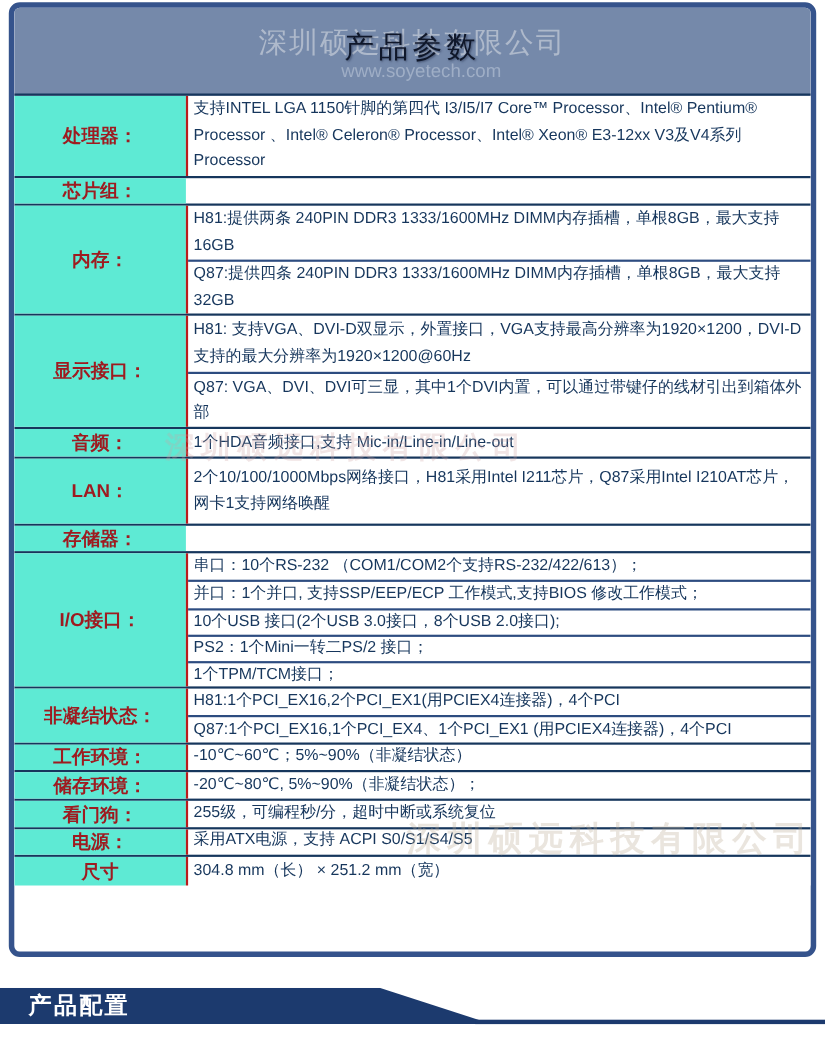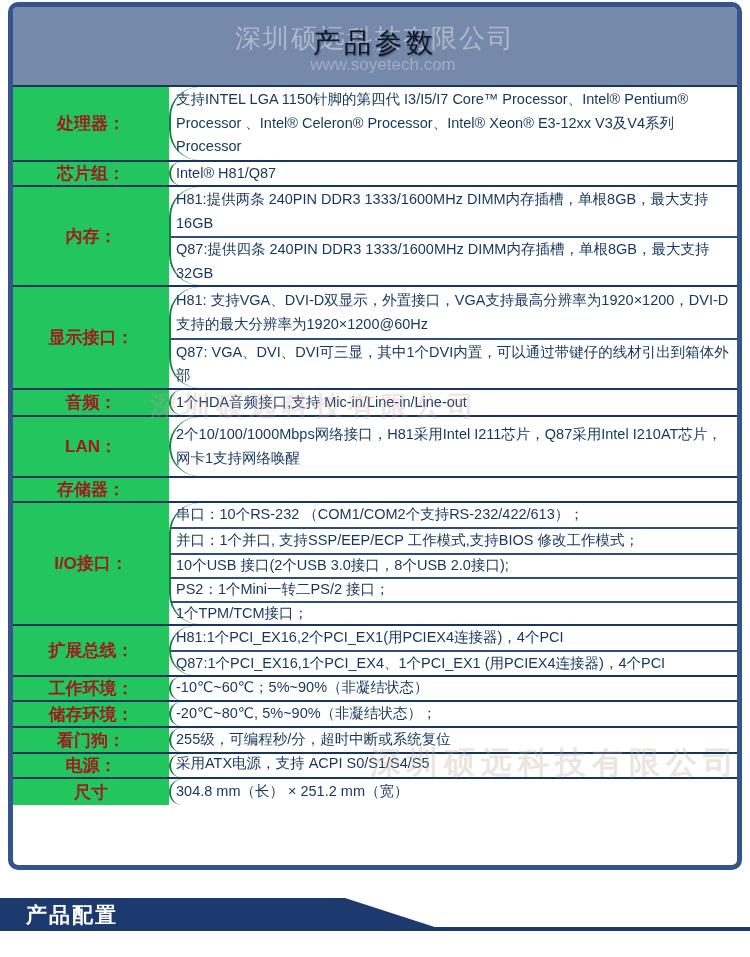--- a/index.html
+++ b/index.html
@@ -31,25 +31,25 @@
   .page-title{
     position:absolute; top:18px; left:0; right:0;
     text-align:center; color:#0f172a; font-size:27px; font-weight:normal;
     letter-spacing:4px; text-shadow:1px 1px 2px rgba(30,40,70,.55);
   }
   
   .tbody{ background:#ffffff; }
   .group{ display:flex; border-top:2px solid #16365C; }
   .group:first-child{ border-top:none; }
   .label{
-    width:156px; flex:0 0 156px; background:#22c55e;
+    width:156px; flex:0 0 156px; background:#5eead4;
     display:flex; align-items:center; justify-content:center;
     color:#9E1B20; font-weight:bold; font-size:17px; text-align:center;
   }
-  .cells{ flex:1; border-left:2px solid #15803d; display:flex; flex-direction:column;border-radius:30px; }
+  .cells{ flex:1; border-left:2px solid #b91c1c; display:flex; flex-direction:column; }
   .cell{
     display:flex; align-items:center;
     padding:1px 5px 1px 5px;
     color:#16365C; font-size:14.5px; line-height:1.62;
     overflow:hidden;
   }
   .cell + .cell{ border-top:2px solid #2D4C80; }
   
   .wm-faint{
     position:absolute; pointer-events:none; white-space:nowrap;
@@ -90,23 +90,20 @@
 
     <div class="group">
       <div class="label">处理器：</div>
       <div class="cells">
         <div class="cell" style="height:73px">支持INTEL LGA 1150针脚的第四代 I3/I5/I7 Core™ Processor、Intel® Pentium® Processor 、Intel® Celeron® Processor、Intel® Xeon® E3-12xx V3及V4系列 Processor</div>
       </div>
     </div>
 
     <div class="group">
       <div class="label">芯片组：</div>
-      <div class="cells">
-        <div class="cell" style="height:23px">Intel® H81/Q87</div>
-      </div>
     </div>
 
     <div class="group">
       <div class="label">内存：</div>
       <div class="cells">
         <div class="cell" style="height:49px">H81:提供两条 240PIN DDR3 1333/1600MHz DIMM内存插槽，单根8GB，最大支持16GB</div>
         <div class="cell" style="height:49px">Q87:提供四条 240PIN DDR3 1333/1600MHz DIMM内存插槽，单根8GB，最大支持32GB</div>
       </div>
     </div>
 
@@ -141,21 +138,21 @@
       <div class="cells">
         <div class="cell" style="height:24px">串口：10个RS-232 （COM1/COM2个支持RS-232/422/613）；</div>
         <div class="cell" style="height:26px">并口：1个并口, 支持SSP/EEP/ECP 工作模式,支持BIOS 修改工作模式；</div>
         <div class="cell" style="height:24px">10个USB 接口(2个USB 3.0接口，8个USB 2.0接口);</div>
         <div class="cell" style="height:24px">PS2：1个Mini一转二PS/2 接口；</div>
         <div class="cell" style="height:23px">1个TPM/TCM接口；</div>
       </div>
     </div>
 
     <div class="group">
-      <div class="label">扩展总线：</div>
+      <div class="label">非凝结状态：</div>
       <div class="cells">
         <div class="cell" style="height:24px">H81:1个PCI_EX16,2个PCI_EX1(用PCIEX4连接器)，4个PCI</div>
         <div class="cell" style="height:25px">Q87:1个PCI_EX16,1个PCI_EX4、1个PCI_EX1 (用PCIEX4连接器)，4个PCI</div>
       </div>
     </div>
 
     <div class="group">
       <div class="label">工作环境：</div>
       <div class="cells">
         <div class="cell" style="height:22px">-10℃~60℃；5%~90%（非凝结状态）</div>

